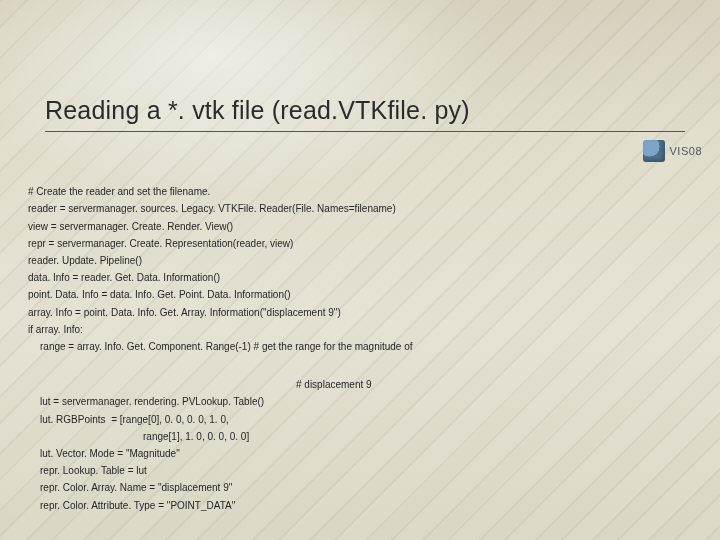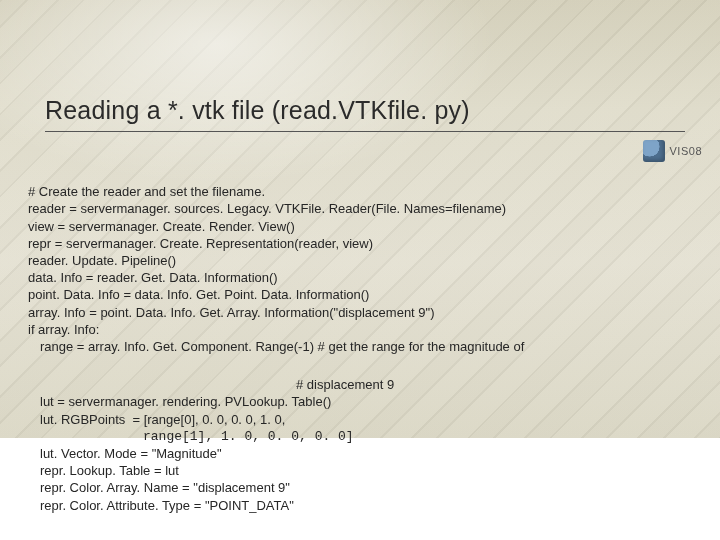--- a/index.html
+++ b/index.html
@@ -6,21 +6,21 @@
     margin: 0;
     padding: 0;
     width: 720px;
     height: 540px;
     overflow: hidden;
     font-family: Arial, Helvetica, sans-serif;
   }
   .slide {
     position: relative;
     width: 720px;
-    height: 438px;
+    height: 540px;
     background:
       radial-gradient(ellipse 400px 200px at 30% 10%, rgba(255,255,255,0.55), rgba(255,255,255,0) 70%),
       repeating-linear-gradient(135deg,
         rgba(120,115,90,0.12) 0px,
         rgba(120,115,90,0.12) 2px,
         rgba(180,175,150,0.10) 2px,
         rgba(180,175,150,0.10) 18px,
         rgba(100,95,70,0.10) 18px,
         rgba(100,95,70,0.10) 20px,
         rgba(200,195,170,0.08) 20px,
@@ -66,27 +66,27 @@
   .logo .pvtext {
     font-size: 11px;
     color: #555;
     letter-spacing: 0.5px;
   }
   .code {
     position: absolute;
     left: 28px;
     top: 166px;
     width: 670px;
-    font-size: 13px;
+    font-size: 10px;
     line-height: 17.2px;
     color: #262626;
     white-space: pre;
   }
   .code .ind1 { padding-left: 12px; display:block;}
-  .code .ind-range2 { padding-left: 115px; display:block;font-family:Liberation Mono, monospace;}
+  .code .ind-range2 { padding-left: 115px; display:block;}
   .code .ind-disp { padding-left: 268px; display:block;margin-top:21px;}
 </style>
 </head>
 <body>
 
 <div class="slide">
 
   <div class="title-block">
     <h1 class="title">Reading a *. vtk file (read.VTKfile. py)</h1>
     <div class="rule"></div>

